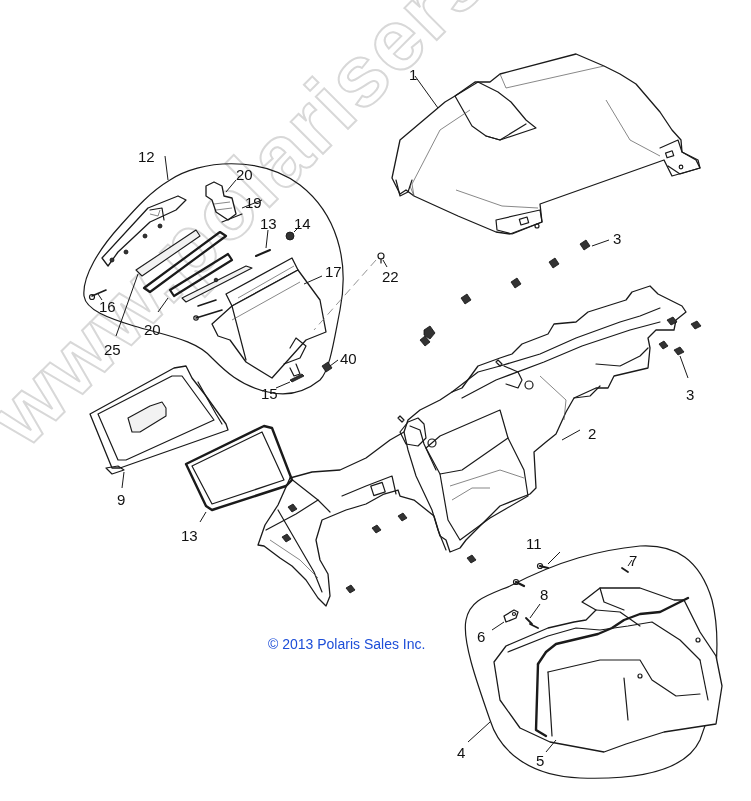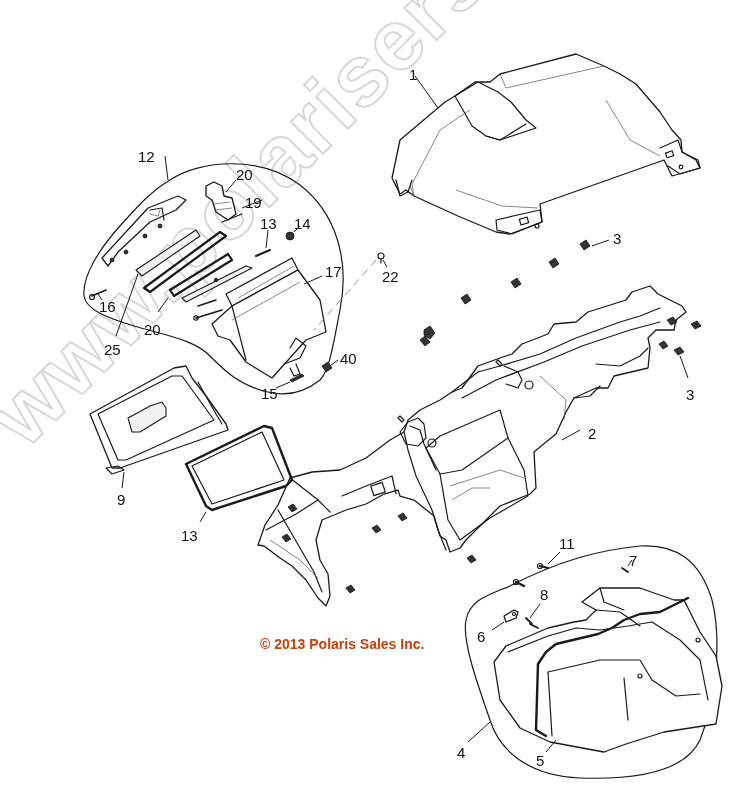--- a/index.html
+++ b/index.html
@@ -8,21 +8,21 @@
     #diagram { position: absolute; left: 0; top: 0; width: 751px; height: 801px; }
     .ln { fill: none; stroke: #1a1a1a; stroke-width: 1.2; stroke-linejoin: round; stroke-linecap: round; }
     .ln-thin { fill: none; stroke: #555; stroke-width: 0.7; }
     .part { fill: #ffffff; stroke: #1a1a1a; stroke-width: 1.3; stroke-linejoin: round; }
     .part-shade { fill: #f2f2f2; stroke: #1a1a1a; stroke-width: 1.1; stroke-linejoin: round; }
     .dark { fill: #333; stroke: #111; stroke-width: 0.8; }
     .leader { fill: none; stroke: #1a1a1a; stroke-width: 1; }
     .callout-outline { fill: none; stroke: #1a1a1a; stroke-width: 1.2; }
     .dashed { fill: none; stroke: #777; stroke-width: 0.8; stroke-dasharray: 8 5; }
     .lbl { position: absolute; font-size: 15px; color: #111; line-height: 1; white-space: nowrap; }
-    .copyright { position: absolute; left: 260px; top: 636px; font-size: 14px; color: #c2410c; white-space: nowrap; font-weight: bold; }
+    .copyright { position: absolute; left: 268px; top: 636px; font-size: 14px; color: #1d4ed8; white-space: nowrap; }
     .watermark { position: absolute; left: -30px; top: 395px; width: 1000px;
                  transform: rotate(-45deg); transform-origin: 0 0;
                  font-size: 86px; font-weight: bold; color: #ffffff; letter-spacing: 2px;
                  -webkit-text-stroke: 2px #d6d6d6; white-space: nowrap; pointer-events: none;
                  opacity: 0.95; }
   </style>
 </head>
 <body>
 
 <div class="watermark">www.polarisersatzteile.de</div>
@@ -228,21 +228,21 @@
 <span class="lbl" style="left:588px;top:426px">2</span>
 <span class="lbl" style="left:613px;top:231px">3</span>
 <span class="lbl" style="left:686px;top:387px">3</span>
 <span class="lbl" style="left:457px;top:745px">4</span>
 <span class="lbl" style="left:536px;top:753px">5</span>
 <span class="lbl" style="left:477px;top:629px">6</span>
 <span class="lbl" style="left:629px;top:553px">7</span>
 <span class="lbl" style="left:540px;top:587px">8</span>
 <span class="lbl" style="left:117px;top:492px">9</span>
 <span class="lbl" style="left:181px;top:528px">13</span>
-<span class="lbl" style="left:559px;top:536px">11</span>
+<span class="lbl" style="left:526px;top:536px">11</span>
 <span class="lbl" style="left:138px;top:149px">12</span>
 <span class="lbl" style="left:260px;top:216px">13</span>
 <span class="lbl" style="left:294px;top:216px">14</span>
 <span class="lbl" style="left:261px;top:386px">15</span>
 <span class="lbl" style="left:99px;top:299px">16</span>
 <span class="lbl" style="left:325px;top:264px">17</span>
 <span class="lbl" style="left:236px;top:167px">20</span>
 <span class="lbl" style="left:245px;top:195px">19</span>
 <span class="lbl" style="left:144px;top:322px">20</span>
 <span class="lbl" style="left:104px;top:342px">25</span>

